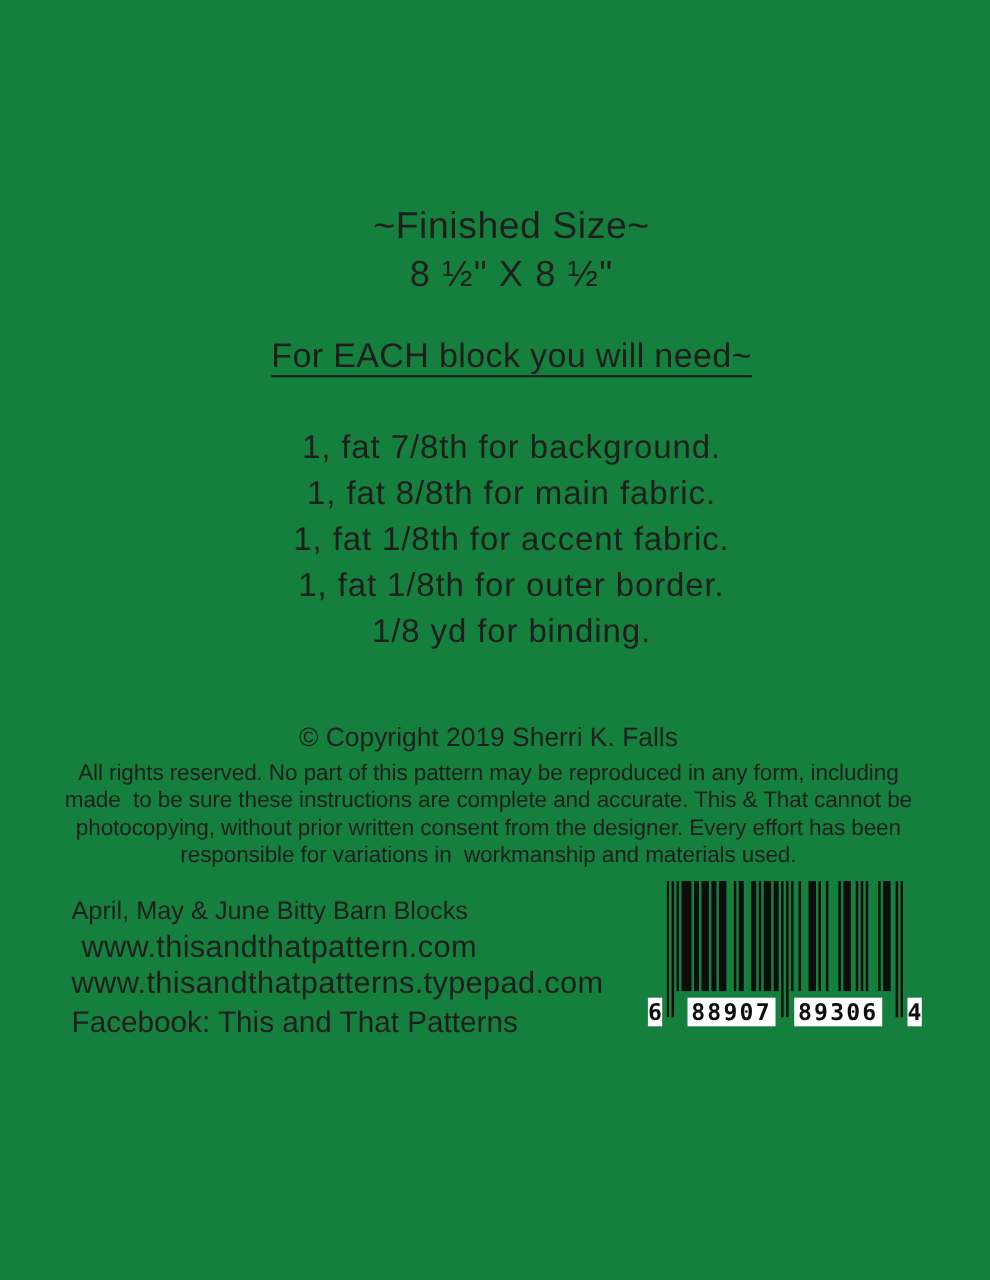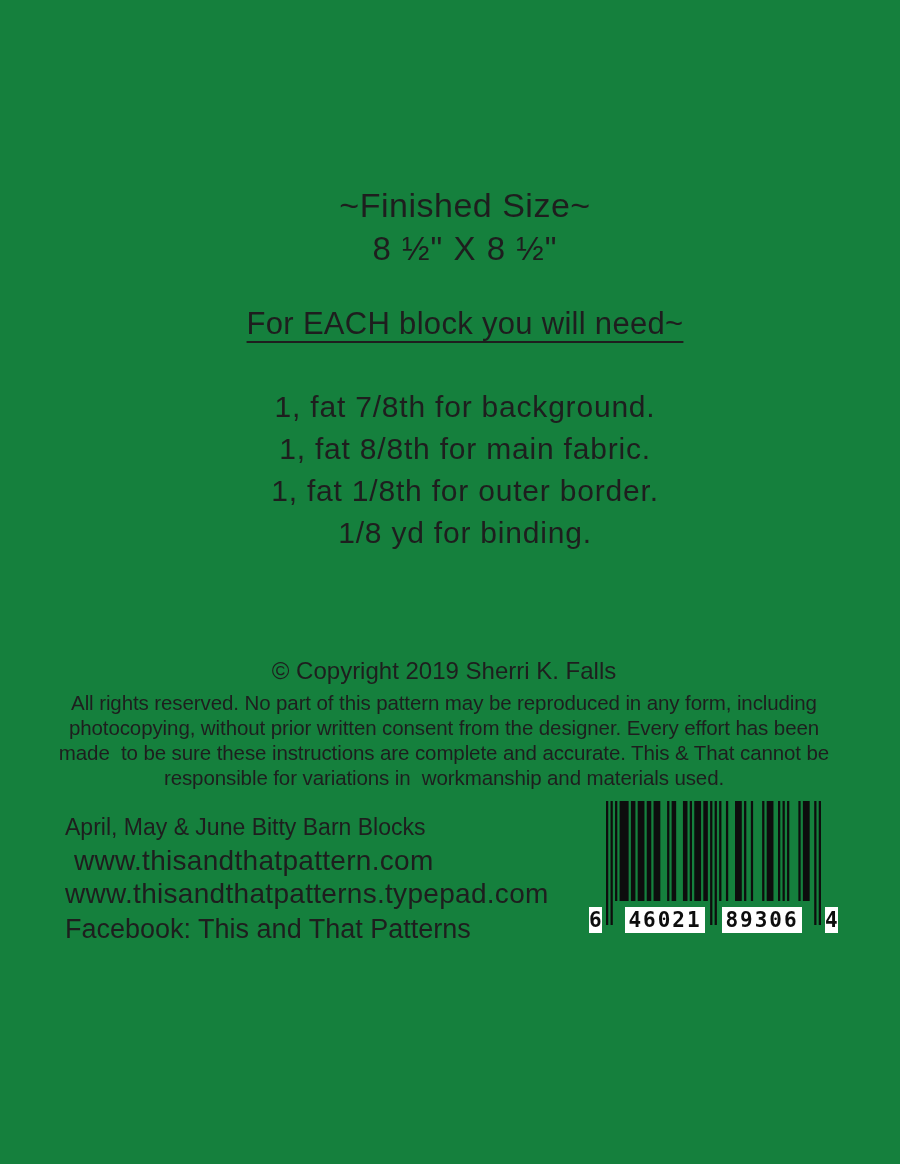--- a/index.html
+++ b/index.html
@@ -66,30 +66,31 @@
     <div class="finished-block">
       <div class="fs-title">~Finished Size~</div>
       <div class="fs-value">8 ½" X 8 ½"</div>
     </div>
 
     <div class="need-heading">For EACH block you will need~</div>
 
     <div class="req-list">
       <div class="req-item">1, fat 7/8th for background.</div>
       <div class="req-item">1, fat 8/8th for main fabric.</div>
+      <div class="req-item">1, fat 1/8th for accent fabric.</div>
       <div class="req-item">1, fat 1/8th for outer border.</div>
       <div class="req-item">1/8 yd for binding.</div>
     </div>
   </div>
 
   <div class="copyright-block">
     <div class="copyright-line">© Copyright 2019 Sherri K. Falls</div>
     <div class="legal-line">All rights reserved. No part of this pattern may be reproduced in any form, including</div>
+    <div class="legal-line">made  to be sure these instructions are complete and accurate. This &amp; That cannot be</div>
     <div class="legal-line">photocopying, without prior written consent from the designer. Every effort has been</div>
-    <div class="legal-line">made  to be sure these instructions are complete and accurate. This &amp; That cannot be</div>
     <div class="legal-line">responsible for variations in  workmanship and materials used.</div>
   </div>
 
   <div class="contact-block">
     <div class="contact-pattern-name">April, May &amp; June Bitty Barn Blocks</div>
     <div class="contact-www1">www.thisandthatpattern.com</div>
     <div class="contact-www2">www.thisandthatpatterns.typepad.com</div>
     <div class="contact-fb">Facebook: This and That Patterns</div>
   </div>
 
@@ -120,18 +121,18 @@
         <rect x="160.68" y="0" width="6.79" height="100"></rect>
         <rect x="172.00" y="0" width="2.26" height="100"></rect>
         <rect x="176.53" y="0" width="2.26" height="100"></rect>
         <rect x="181.05" y="0" width="2.26" height="100"></rect>
         <rect x="192.37" y="0" width="2.26" height="100"></rect>
         <rect x="196.89" y="0" width="6.79" height="100"></rect>
         <rect x="208.21" y="0" width="2.26" height="124"></rect>
         <rect x="212.74" y="0" width="2.26" height="124"></rect>
       </svg>
     <span class="bc-digit bc-d0">6</span>
-    <span class="bc-digit bc-g1">46021</span>
+    <span class="bc-digit bc-g1">88907</span>
     <span class="bc-digit bc-g2">89306</span>
     <span class="bc-digit bc-d5">4</span>
   </div>
 
 </div>
 
 </body></html>

